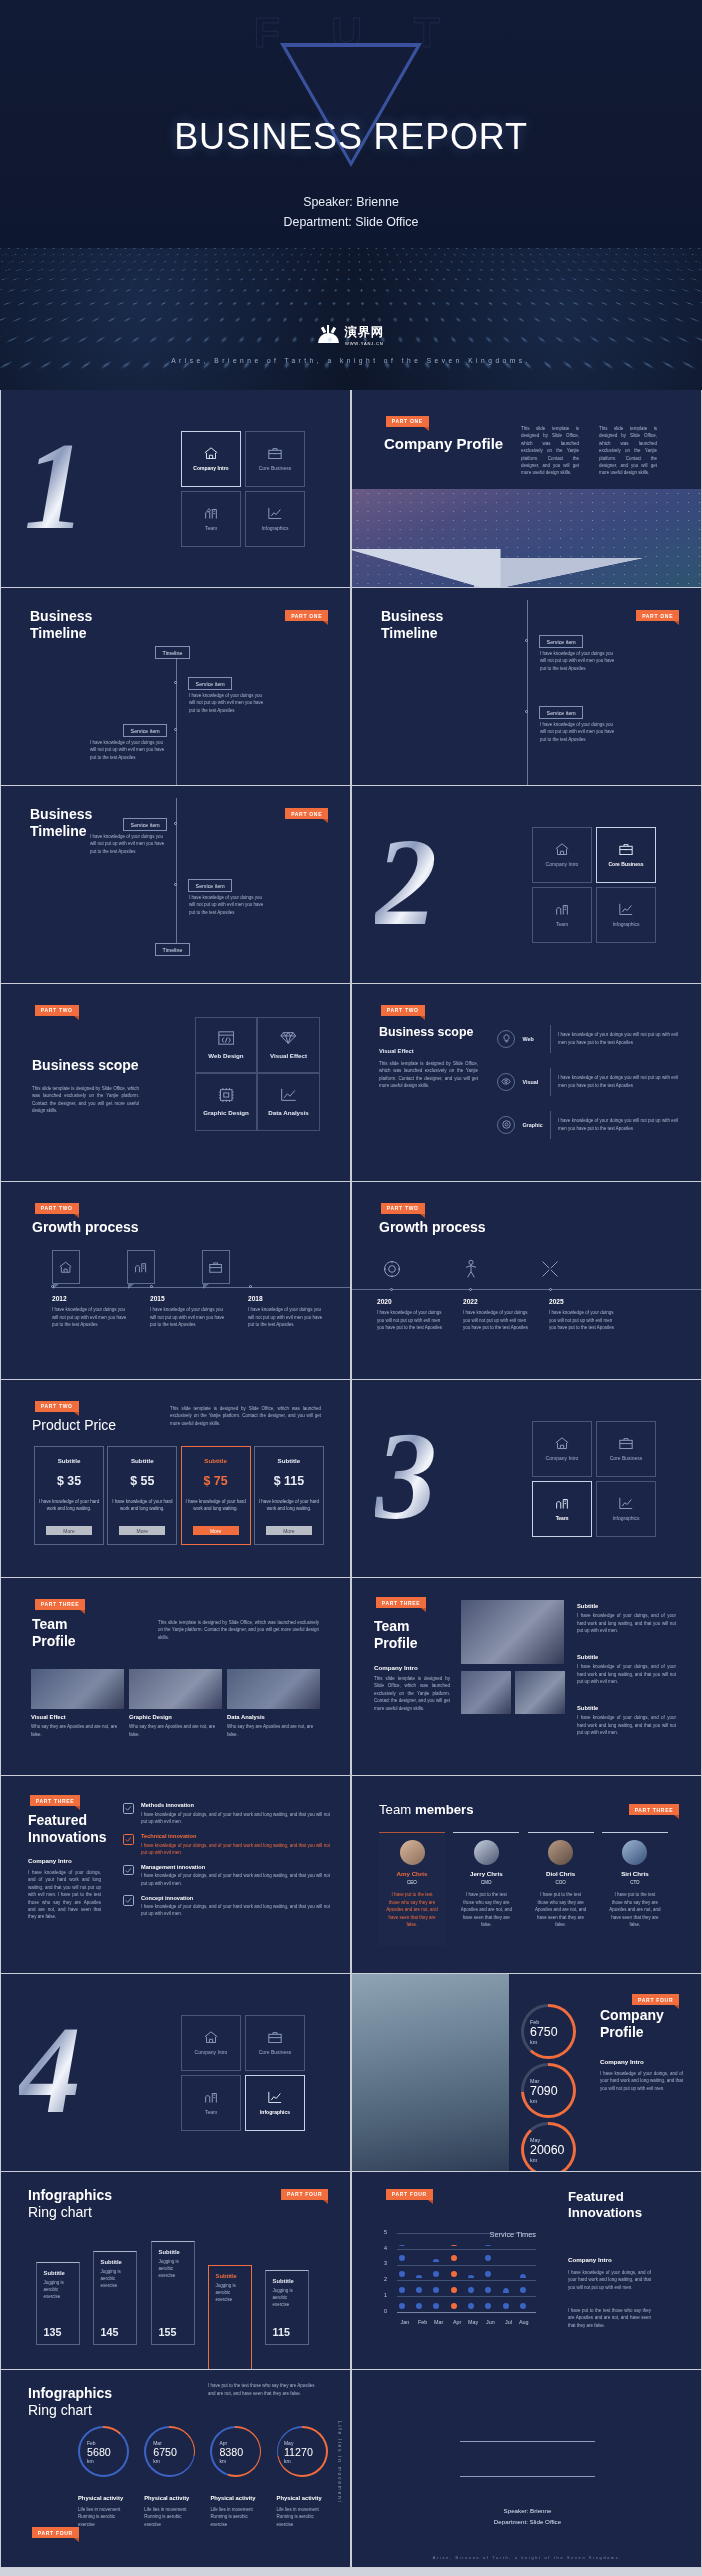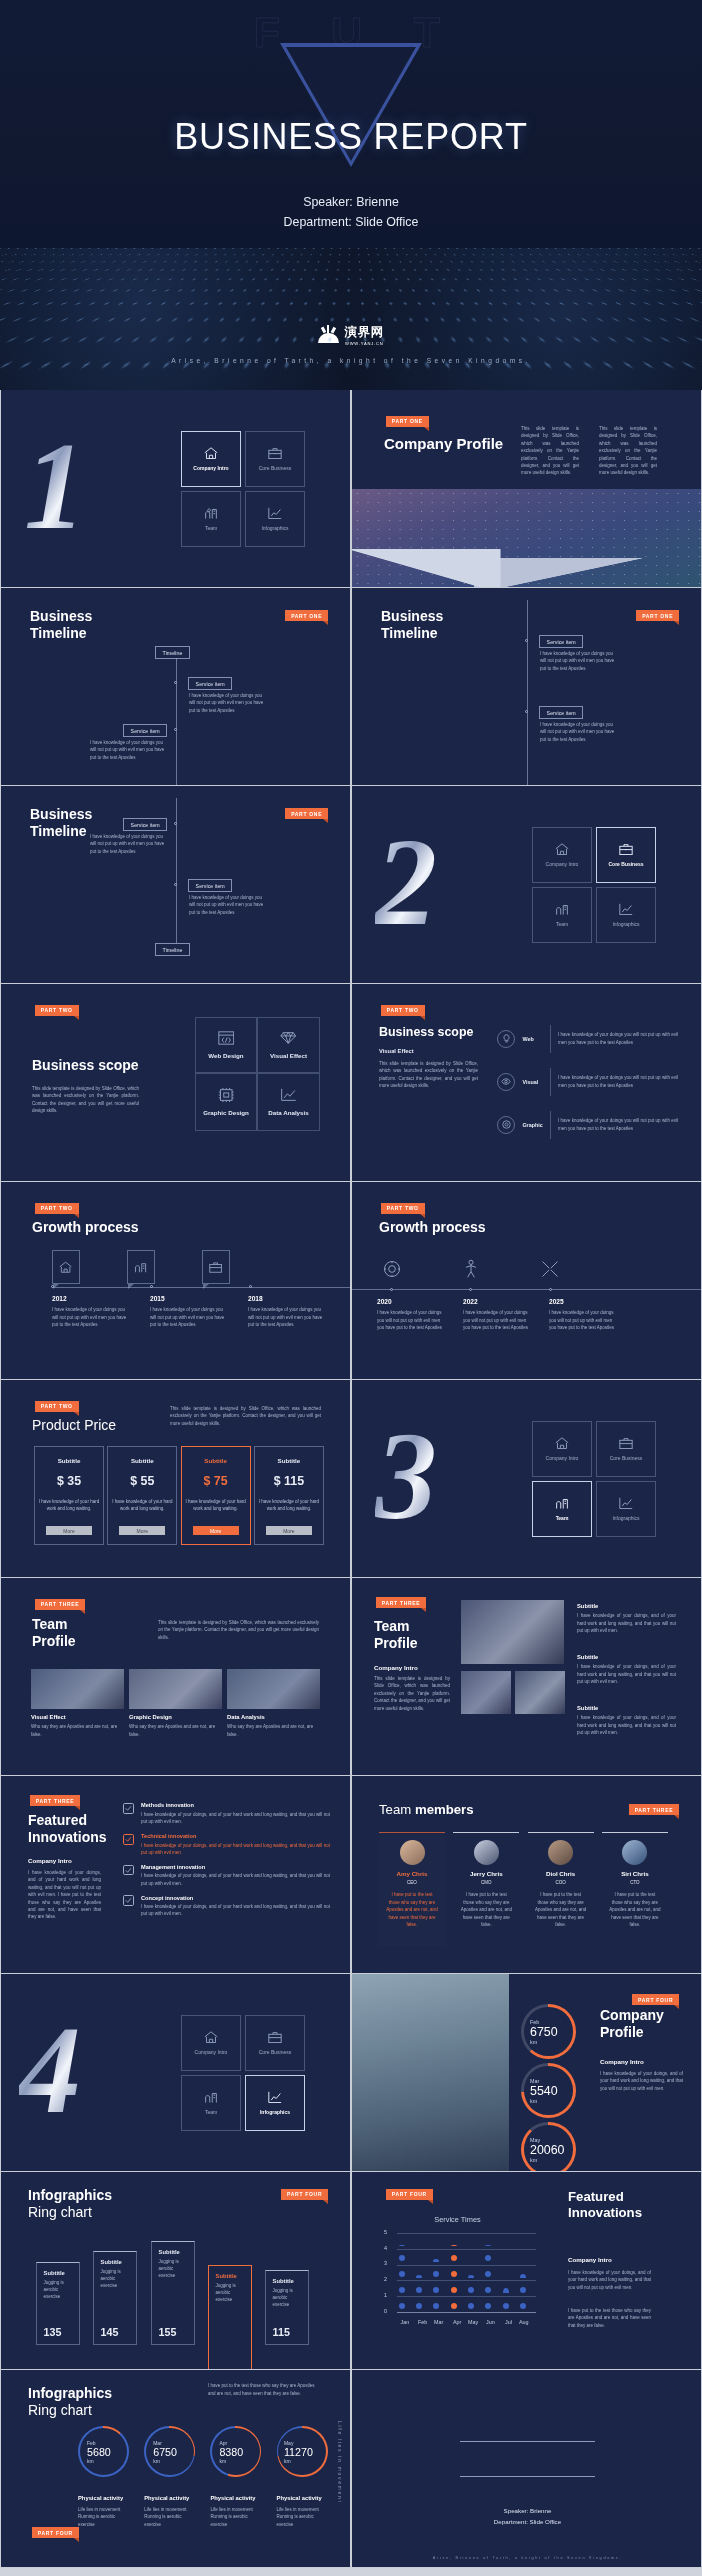--- a/index.html
+++ b/index.html
@@ -780,21 +780,21 @@
           <span class="inner">
             <span class="m">Feb</span>
             <span class="v">6750</span>
             <span class="u">km</span>
           </span>
         </div>
         <div class="ring" style="margin-top:4.1px;background:conic-gradient(#f26d3d 0 74%, rgba(255,255,255,.16) 74% 100%);">
           <span style="position:absolute;inset:3.3px;border-radius:50%;background:#1b2547;"></span>
           <span class="inner">
             <span class="m">Mar</span>
-            <span class="v">5540</span>
+            <span class="v">7090</span>
             <span class="u">km</span>
           </span>
         </div>
         <div class="ring" style="margin-top:4.1px;background:conic-gradient(#f26d3d 0 88%, rgba(255,255,255,.16) 88% 100%);">
           <span style="position:absolute;inset:3.3px;border-radius:50%;background:#1b2547;"></span>
           <span class="inner">
             <span class="m">May</span>
             <span class="v">20060</span>
             <span class="u">km</span>
           </span>
@@ -840,21 +840,21 @@
       <div class="tag" style="left:34px;top:16.5px;">PART FOUR</div>
       <div class="h1" style="position:absolute;left:216px;top:16.5px;font-size:13.2px;">
         <div>Featured</div>
         <div>Innovations</div>
       </div>
       <div style="position:absolute;left:216px;top:84px;font-size:6.2px;font-weight:bold;color:#fff;">Company Intro</div>
       <div class="body" style="position:absolute;left:216px;top:97px;width:83px;">I have knowledge of your doings, and of your hard work and long waiting, and that you will not put up with evil men.</div>
       <div class="body" style="position:absolute;left:216px;top:135px;width:83px;">I have put to the test those who say they are Apostles and are not, and have seen that they are false.</div>
 
       <div style="position:absolute;left:27px;top:43px;width:157px;height:124px;">
-        <div style="position:absolute;left:0;top:0;width:157px;text-align:center;font-size:7.4px;color:#c9d2e5;">Service Times</div>
+        <div style="position:absolute;left:0;top:15px;width:157px;text-align:right;font-size:7.4px;color:#c9d2e5;">Service Times</div>
 
         <div class="gl" style="left:18px;top:18px;width:139px;"></div>
         <div class="gl" style="left:18px;top:34px;width:139px;"></div>
         <div class="gl" style="left:18px;top:50px;width:139px;"></div>
         <div class="gl" style="left:18px;top:65px;width:139px;"></div>
         <div class="gl" style="left:18px;top:81px;width:139px;"></div>
         <div class="gl" style="left:18px;top:97px;width:139px;background:rgba(180,196,230,.6);"></div>
         <div class="axlbl" style="left:5px;top:14px;">5</div>
         <div class="axlbl" style="left:5px;top:30px;">4</div>
         <div class="axlbl" style="left:5px;top:45px;">3</div>

